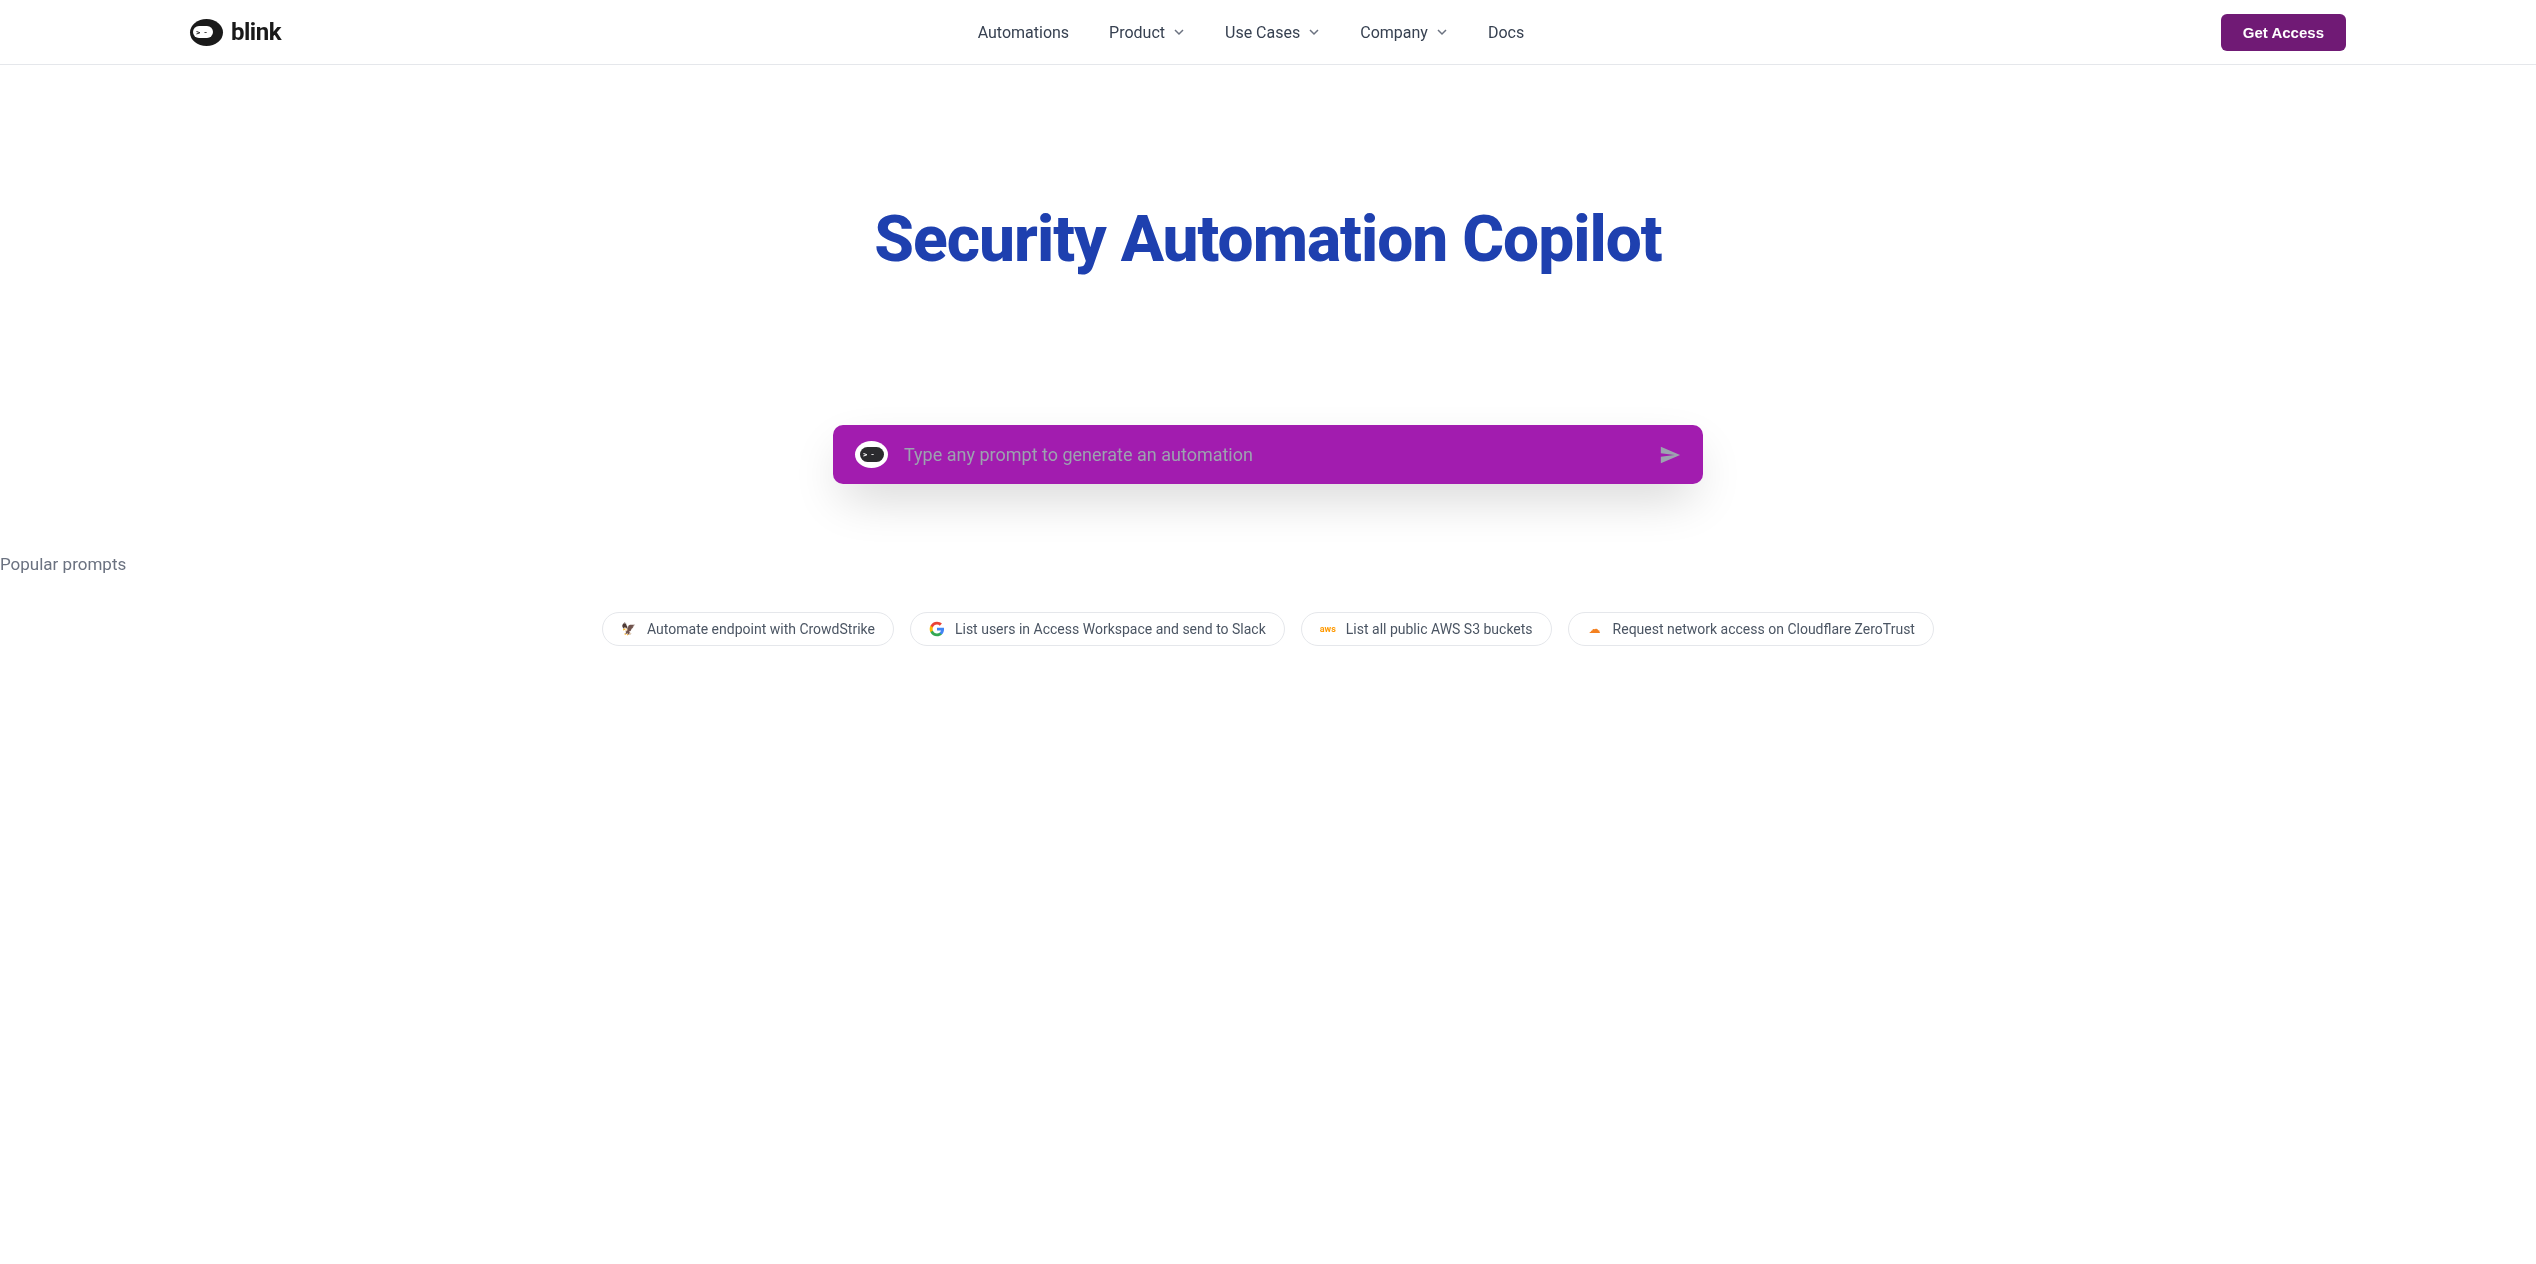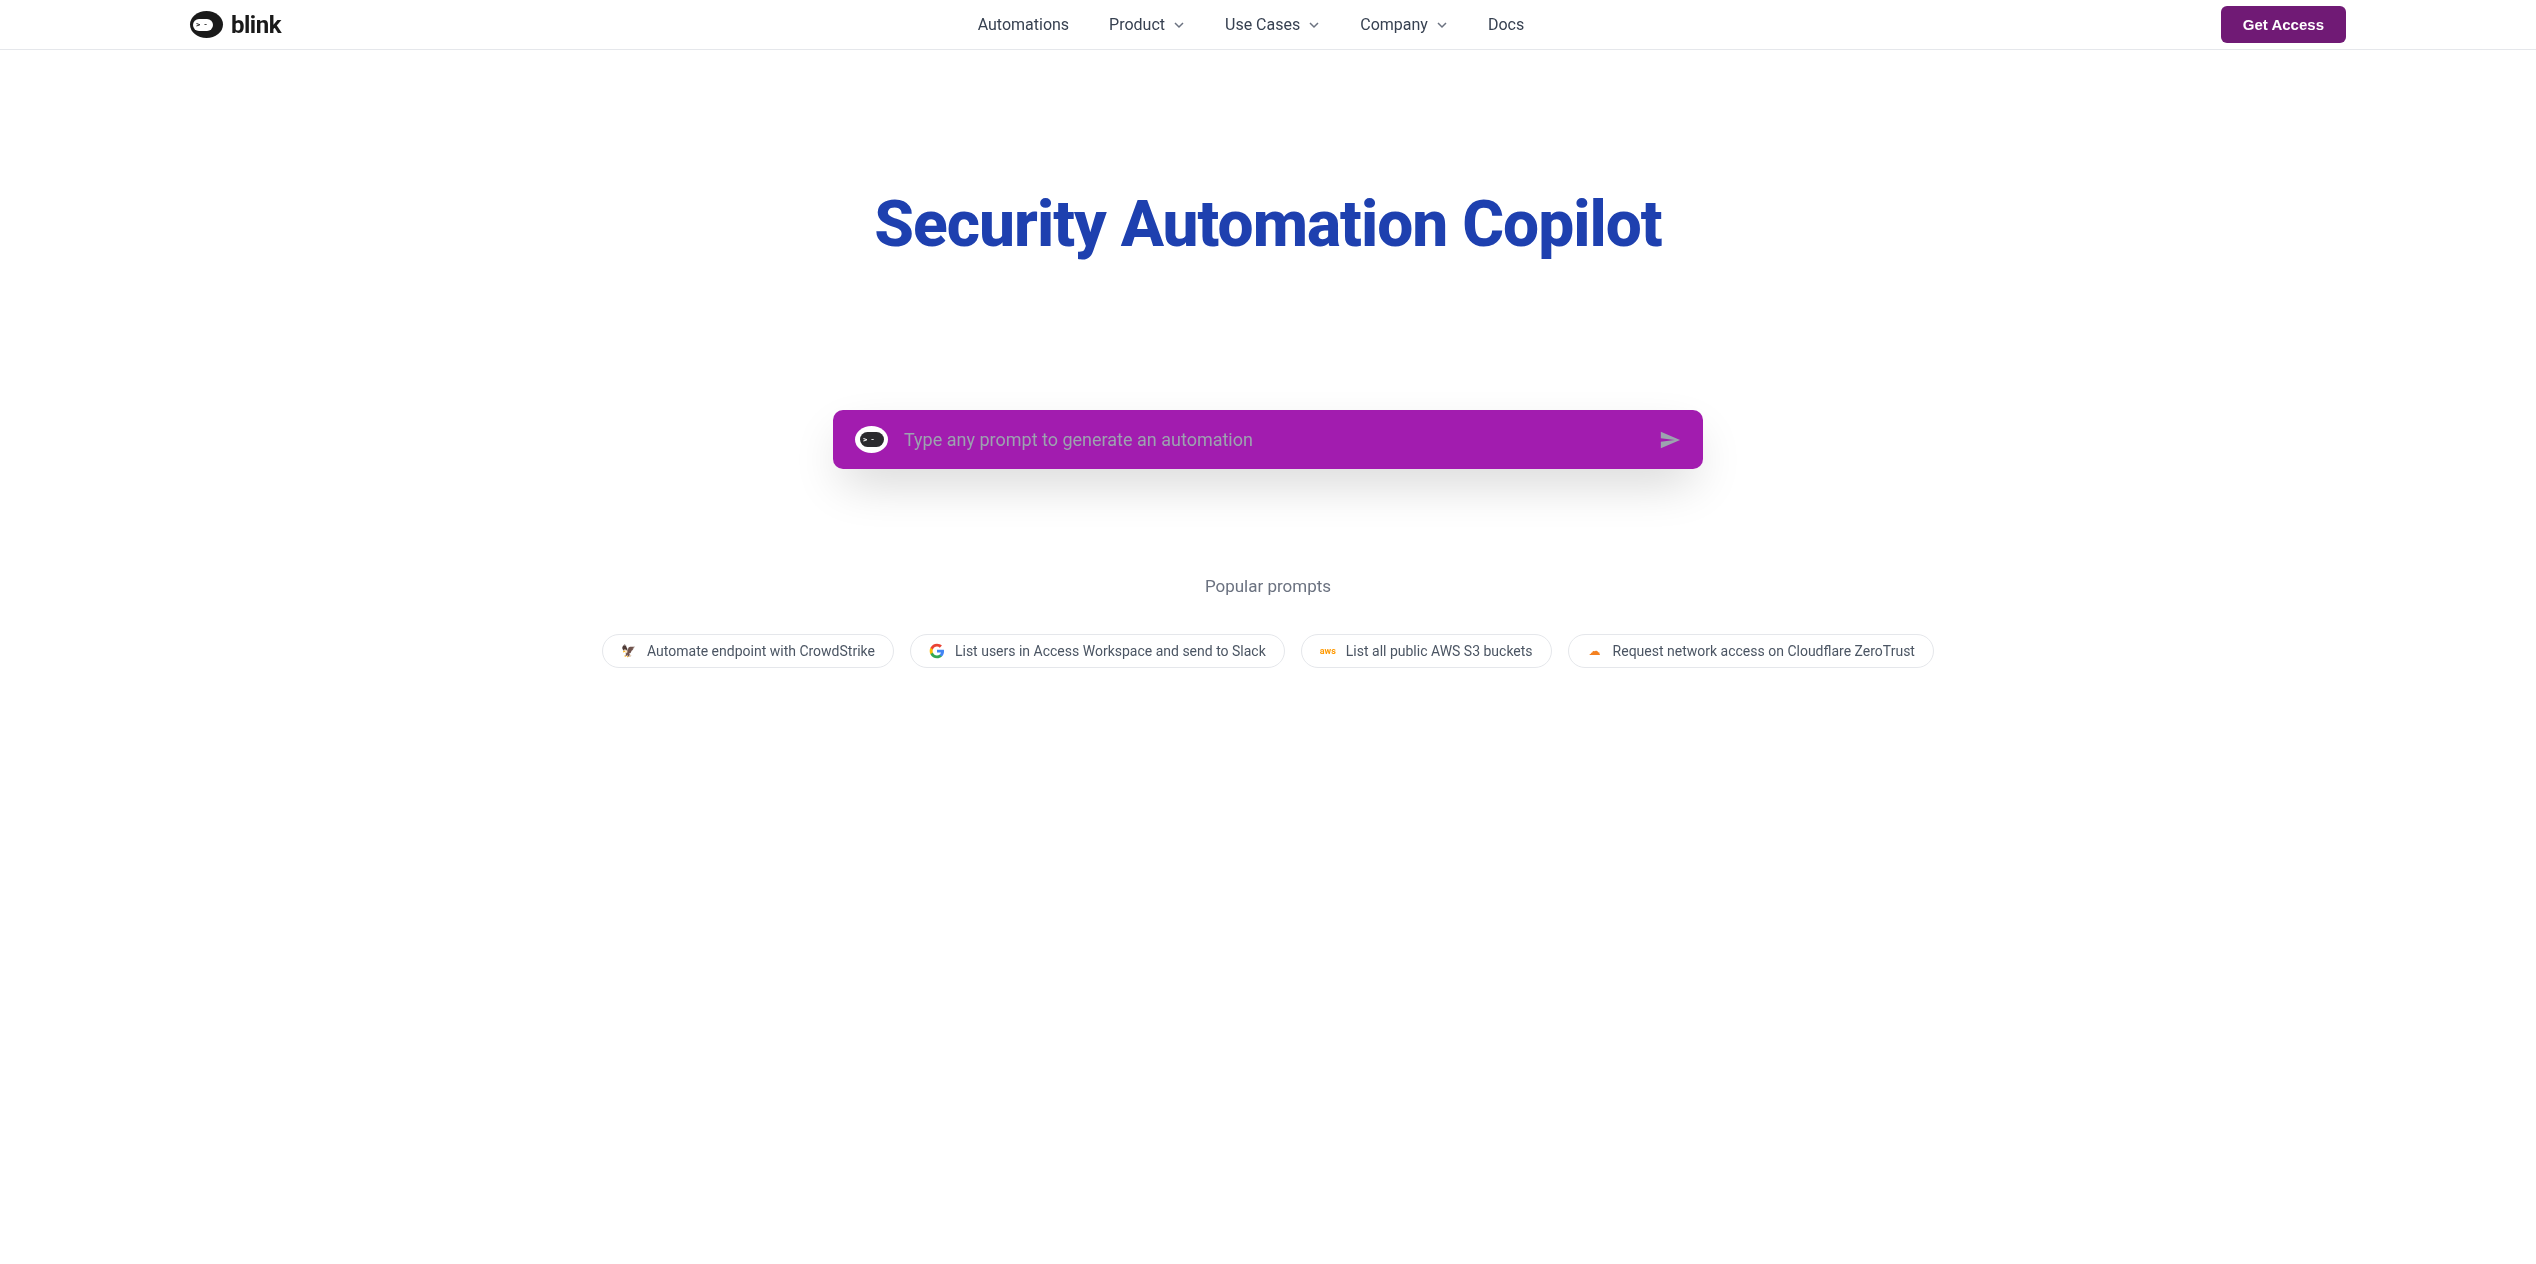--- a/index.html
+++ b/index.html
@@ -13,21 +13,21 @@
       background: #ffffff;
       color: #1f2937;
     }
     
     .header {
       display: flex;
       align-items: center;
       justify-content: space-between;
       padding: 16px 190px;
       border-bottom: 1px solid #e5e7eb;
-      height: 50px;
+      height: 65px;
     }
     
     .logo {
       display: flex;
       align-items: center;
       gap: 8px;
     }
     
     .logo-icon {
       width: 33px;
@@ -181,22 +181,22 @@
     }
     
     .send-icon {
       width: 22px;
       height: 22px;
       cursor: pointer;
       fill: #9ca3af;
     }
     
     .popular-section {
-      text-align: center;
-      margin-top: 107px;
+      text-align: left;
+      margin-top: 70px;
     }
     
     .popular-title {
       font-size: 17px;
       color: #6b7280;
       font-weight: 400;
       margin-bottom: 38px;
     }
     
     .prompt-chips {

